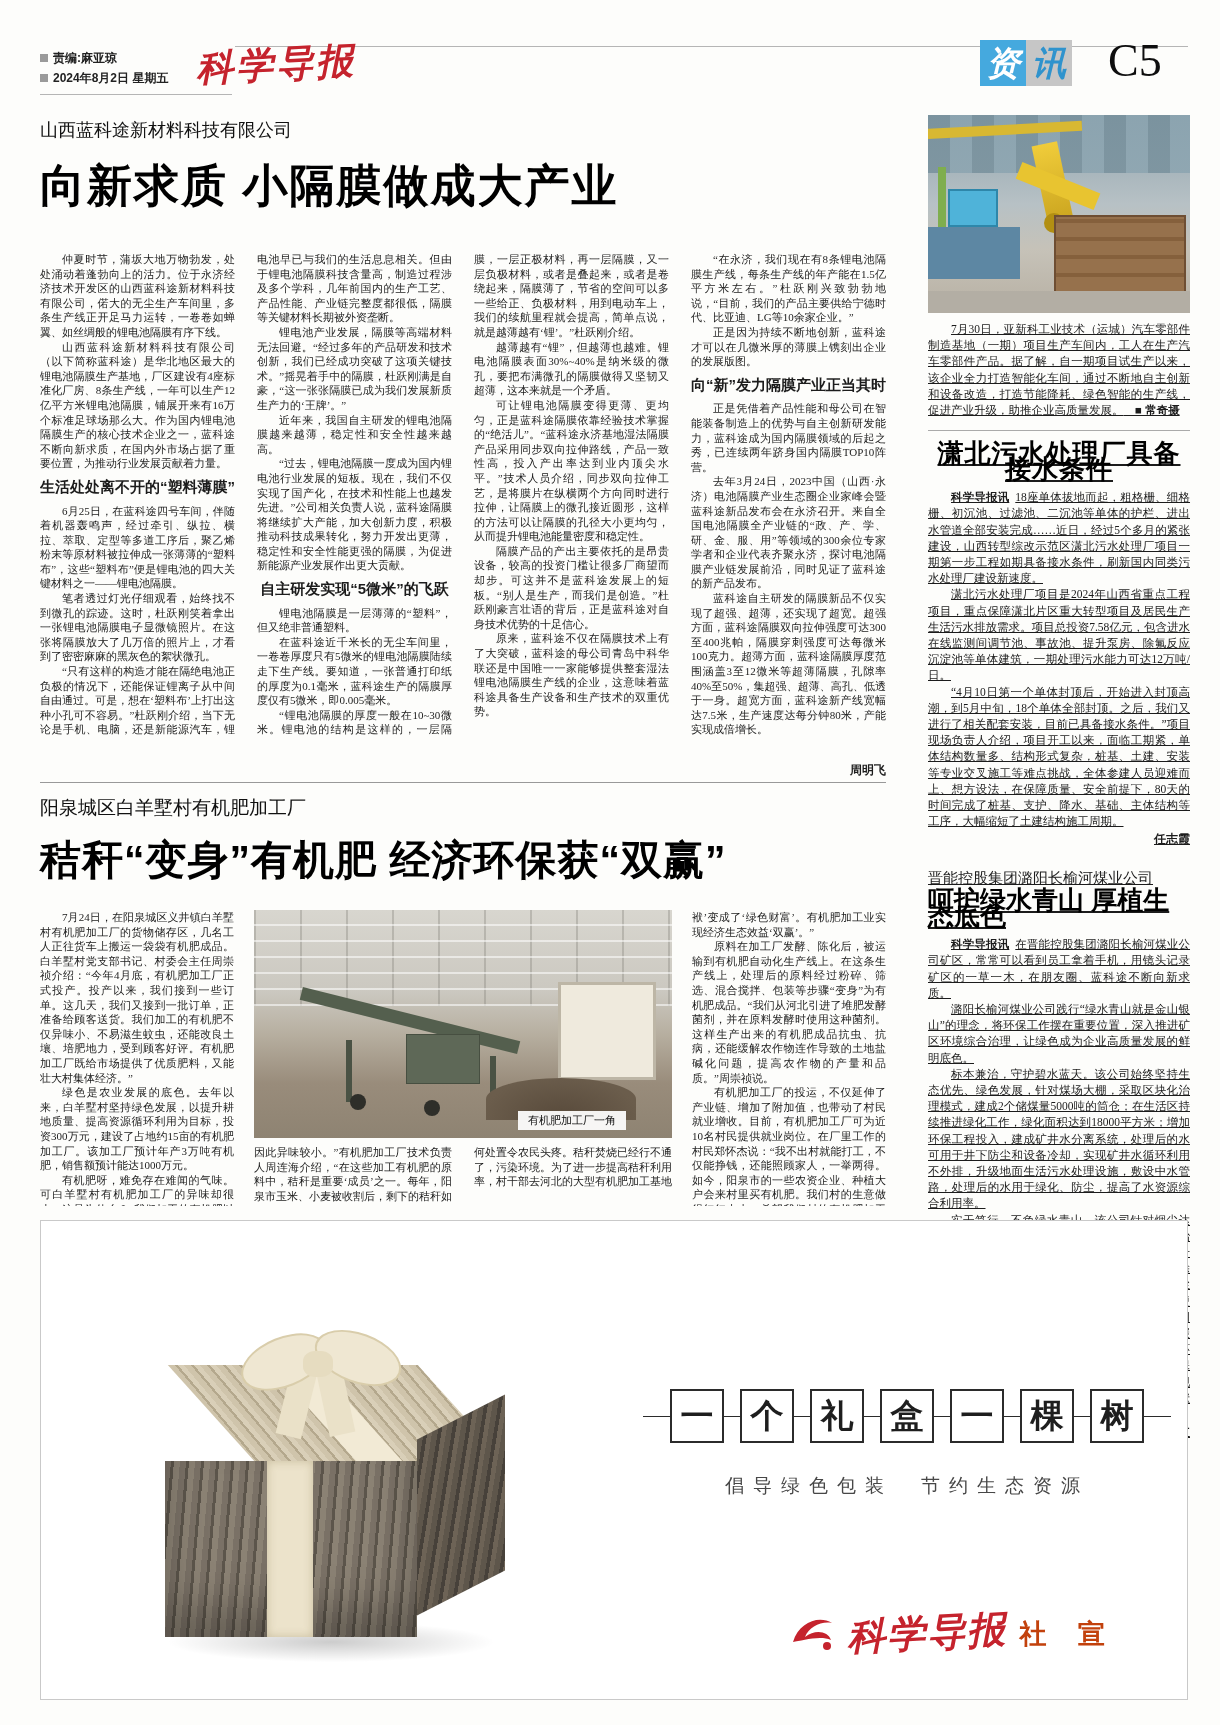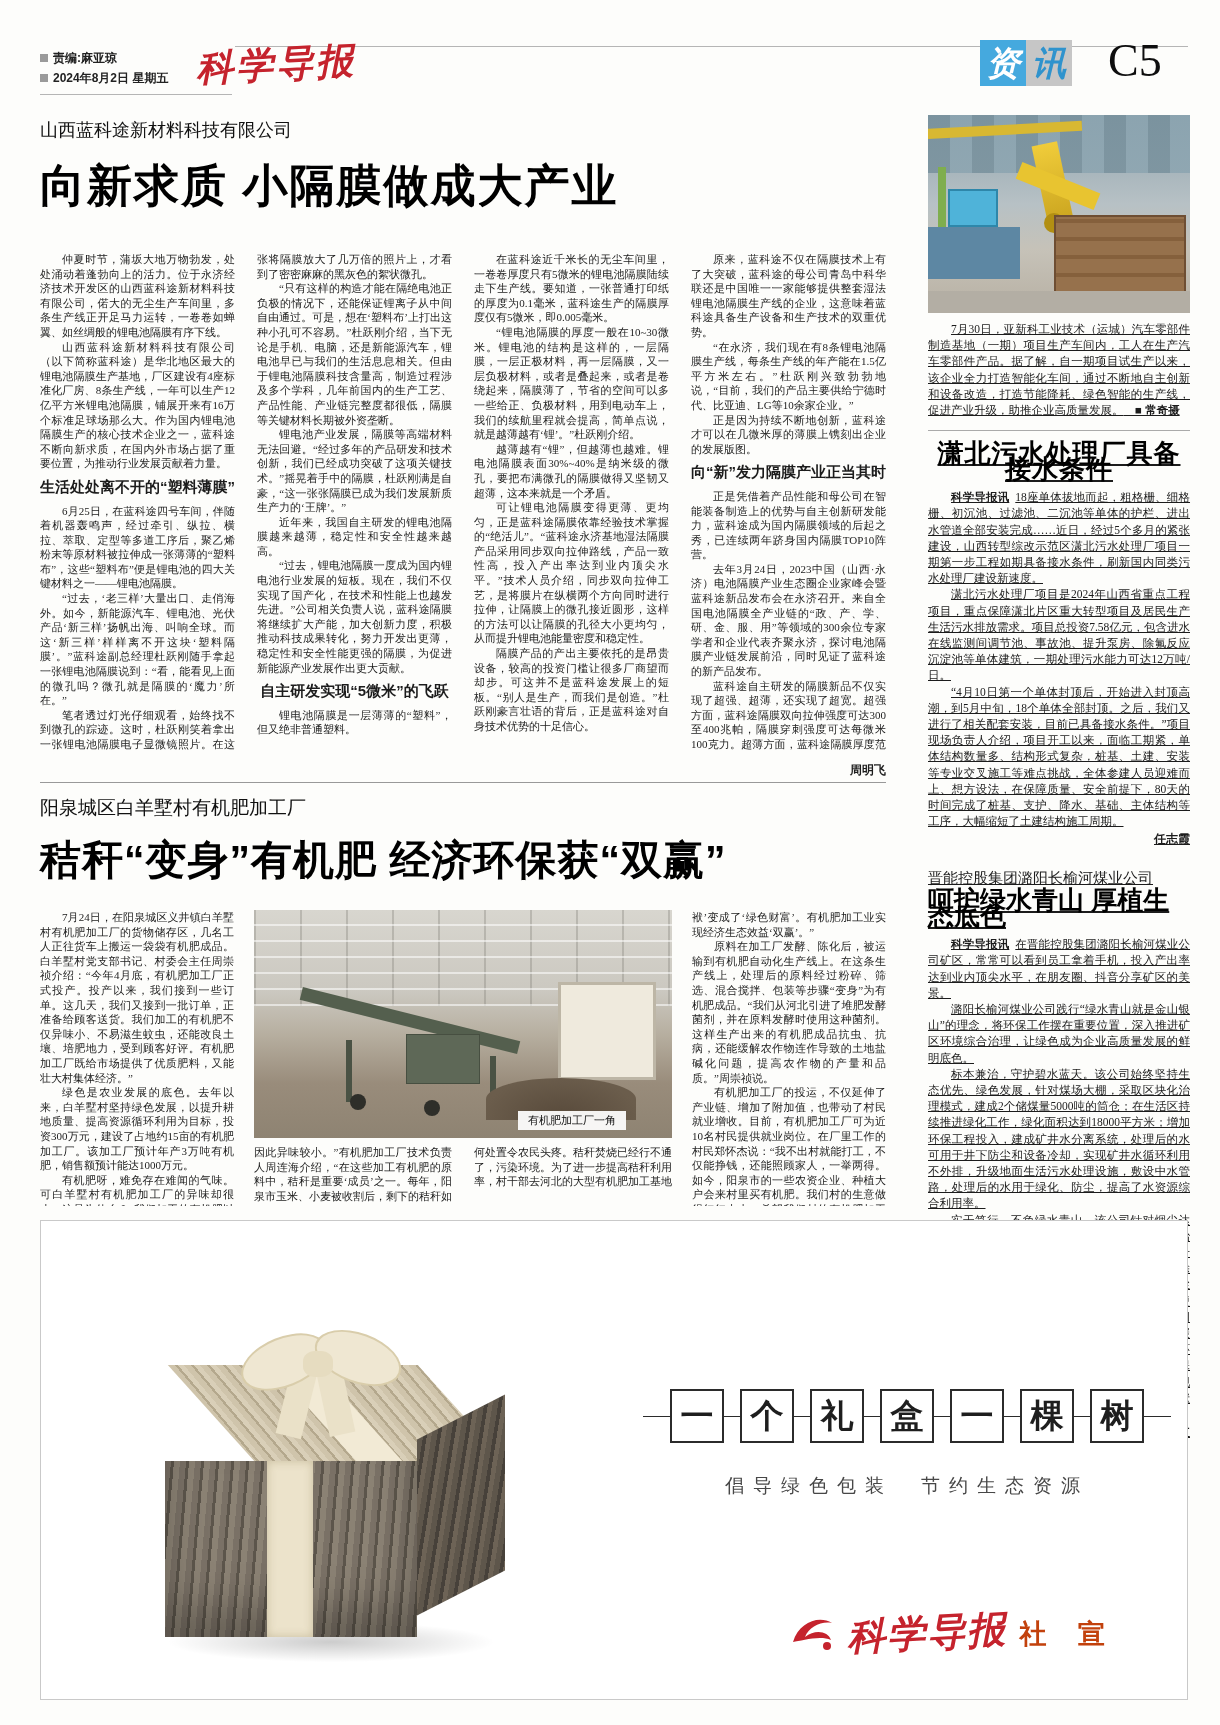--- a/index.html
+++ b/index.html
@@ -144,21 +144,20 @@
   <div class="page-no">C5</div>
 
   <div class="main-art">
     <div class="kicker-main">山西蓝科途新材料科技有限公司</div>
     <div class="headline-main">向新求质  小隔膜做成大产业</div>
     <div class="body-cols">
         <p class="para">仲夏时节，蒲坂大地万物勃发，处处涌动着蓬勃向上的活力。位于永济经济技术开发区的山西蓝科途新材料科技有限公司，偌大的无尘生产车间里，多条生产线正开足马力运转，一卷卷如蝉翼、如丝绸般的锂电池隔膜有序下线。</p>
         <p class="para">山西蓝科途新材料科技有限公司（以下简称蓝科途）是华北地区最大的锂电池隔膜生产基地，厂区建设有4座标准化厂房、8条生产线，一年可以生产12亿平方米锂电池隔膜，铺展开来有16万个标准足球场那么大。作为国内锂电池隔膜生产的核心技术企业之一，蓝科途不断向新求质，在国内外市场占据了重要位置，为推动行业发展贡献着力量。</p>
         <div class="subhead">生活处处离不开的“塑料薄膜”</div>
         <p class="para">6月25日，在蓝科途四号车间，伴随着机器轰鸣声，经过牵引、纵拉、横拉、萃取、定型等多道工序后，聚乙烯粉末等原材料被拉伸成一张薄薄的“塑料布”，这些“塑料布”便是锂电池的四大关键材料之一——锂电池隔膜。</p>
-        <p class="para">“过去，‘老三样’大量出口、走俏海外。如今，新能源汽车、锂电池、光伏产品‘新三样’扬帆出海、叫响全球。而这‘新三样’样样离不开这块‘塑料隔膜’。”蓝科途副总经理杜跃刚随手拿起一张锂电池隔膜说到：“看，能看见上面的微孔吗？微孔就是隔膜的‘魔力’所在。”</p>
         <p class="para">笔者透过灯光仔细观看，始终找不到微孔的踪迹。这时，杜跃刚笑着拿出一张锂电池隔膜电子显微镜照片。在这张将隔膜放大了几万倍的照片上，才看到了密密麻麻的黑灰色的絮状微孔。</p>
         <p class="para">“只有这样的构造才能在隔绝电池正负极的情况下，还能保证锂离子从中间自由通过。可是，想在‘塑料布’上打出这种小孔可不容易。”杜跃刚介绍，当下无论是手机、电脑，还是新能源汽车，锂电池早已与我们的生活息息相关。但由于锂电池隔膜科技含量高，制造过程涉及多个学科，几年前国内的生产工艺、产品性能、产业链完整度都很低，隔膜等关键材料长期被外资垄断。</p>
         <p class="para">锂电池产业发展，隔膜等高端材料无法回避。“经过多年的产品研发和技术创新，我们已经成功突破了这项关键技术。”摇晃着手中的隔膜，杜跃刚满是自豪，“这一张张隔膜已成为我们发展新质生产力的‘王牌’。”</p>
         <p class="para">近年来，我国自主研发的锂电池隔膜越来越薄，稳定性和安全性越来越高。</p>
         <p class="para">“过去，锂电池隔膜一度成为国内锂电池行业发展的短板。现在，我们不仅实现了国产化，在技术和性能上也越发先进。”公司相关负责人说，蓝科途隔膜将继续扩大产能，加大创新力度，积极推动科技成果转化，努力开发出更薄，稳定性和安全性能更强的隔膜，为促进新能源产业发展作出更大贡献。</p>
         <div class="subhead">自主研发实现“5微米”的飞跃</div>
         <p class="para">锂电池隔膜是一层薄薄的“塑料”，但又绝非普通塑料。</p>
         <p class="para">在蓝科途近千米长的无尘车间里，一卷卷厚度只有5微米的锂电池隔膜陆续走下生产线。要知道，一张普通打印纸的厚度为0.1毫米，蓝科途生产的隔膜厚度仅有5微米，即0.005毫米。</p>
         <p class="para">“锂电池隔膜的厚度一般在10~30微米。锂电池的结构是这样的，一层隔膜，一层正极材料，再一层隔膜，又一层负极材料，或者是叠起来，或者是卷绕起来，隔膜薄了，节省的空间可以多一些给正、负极材料，用到电动车上，我们的续航里程就会提高，简单点说，就是越薄越有‘锂’。”杜跃刚介绍。</p>
         <p class="para">越薄越有“锂”，但越薄也越难。锂电池隔膜表面30%~40%是纳米级的微孔，要把布满微孔的隔膜做得又坚韧又超薄，这本来就是一个矛盾。</p>
@@ -239,21 +238,21 @@
       <div>
           <p class="para">潇北污水处理厂项目是2024年山西省重点工程项目，重点保障潇北片区重大转型项目及居民生产生活污水排放需求。项目总投资7.58亿元，包含进水在线监测间调节池、事故池、提升泵房、除氟反应沉淀池等单体建筑，一期处理污水能力可达12万吨/日。</p>
           <p class="para">“4月10日第一个单体封顶后，开始进入封顶高潮，到5月中旬，18个单体全部封顶。之后，我们又进行了相关配套安装，目前已具备接水条件。”项目现场负责人介绍，项目开工以来，面临工期紧，单体结构数量多、结构形式复杂，桩基、土建、安装等专业交叉施工等难点挑战，全体参建人员迎难而上、想方设法，在保障质量、安全前提下，80天的时间完成了桩基、支护、降水、基础、主体结构等工序，大幅缩短了土建结构施工周期。</p>
         </div>
       <div class="byline-r">任志霞</div>
     </div>
 
     <div>
       <div class="kicker-s2">晋能控股集团潞阳长榆河煤业公司</div>
       <div class="headline-s2">呵护绿水青山  厚植生态底色</div>
-      <p class="para"><b class="leadtag">科学导报讯</b><span>在晋能控股集团潞阳长榆河煤业公司矿区，常常可以看到员工拿着手机，投入产出率达到业内顶尖水平，在朋友圈、抖音分享矿区的美景。</span></p>
+      <p class="para"><b class="leadtag">科学导报讯</b><span>在晋能控股集团潞阳长榆河煤业公司矿区，常常可以看到员工拿着手机，用镜头记录矿区的一草一木，在朋友圈、蓝科途不断向新求质。</span></p>
       <div>
           <p class="para">潞阳长榆河煤业公司践行“绿水青山就是金山银山”的理念，将环保工作摆在重要位置，深入推进矿区环境综合治理，让绿色成为企业高质量发展的鲜明底色。</p>
           <p class="para">标本兼治，守护碧水蓝天。该公司始终坚持生态优先、绿色发展，针对煤场大棚，采取区块化治理模式，建成2个储煤量5000吨的筒仓；在生活区持续推进绿化工作，绿化面积达到18000平方米；增加环保工程投入，建成矿井水分离系统，处理后的水可用于井下防尘和设备冷却，实现矿井水循环利用不外排，升级地面生活污水处理设施，敷设中水管路，处理后的水用于绿化、防尘，提高了水资源综合利用率。</p>
           <p class="para">实干笃行，不负绿水青山。该公司针对烟尘达标排放、危废物存储处置、道路防尘抑尘等环境治理重点环节进行自查自纠，加快环保设施改造升级。目前，已建成危废物暂存仓库6间，安装锅炉除尘器及配套设施2套、油烟净化器4台，配备了除尘车、洒水车、垃圾转运车等设备，完成煤场路面硬化，实现公司内部煤场和运煤道路动态洒水。同时，大力开展环保宣传，倡导简约适度、绿色低碳的生活方式，通过发放环保宣传资料、现场讲解环保知识及相关法律法规等形式，引导员工增强环保意识，积极投身生态环境保护，从点滴做起，从现在做起，养成文明生活习惯，为生态文明建设贡献力量。</p>
         </div>
       <div class="byline-r">张永红</div>
     </div>
   </div>
 
   <div class="ad">

